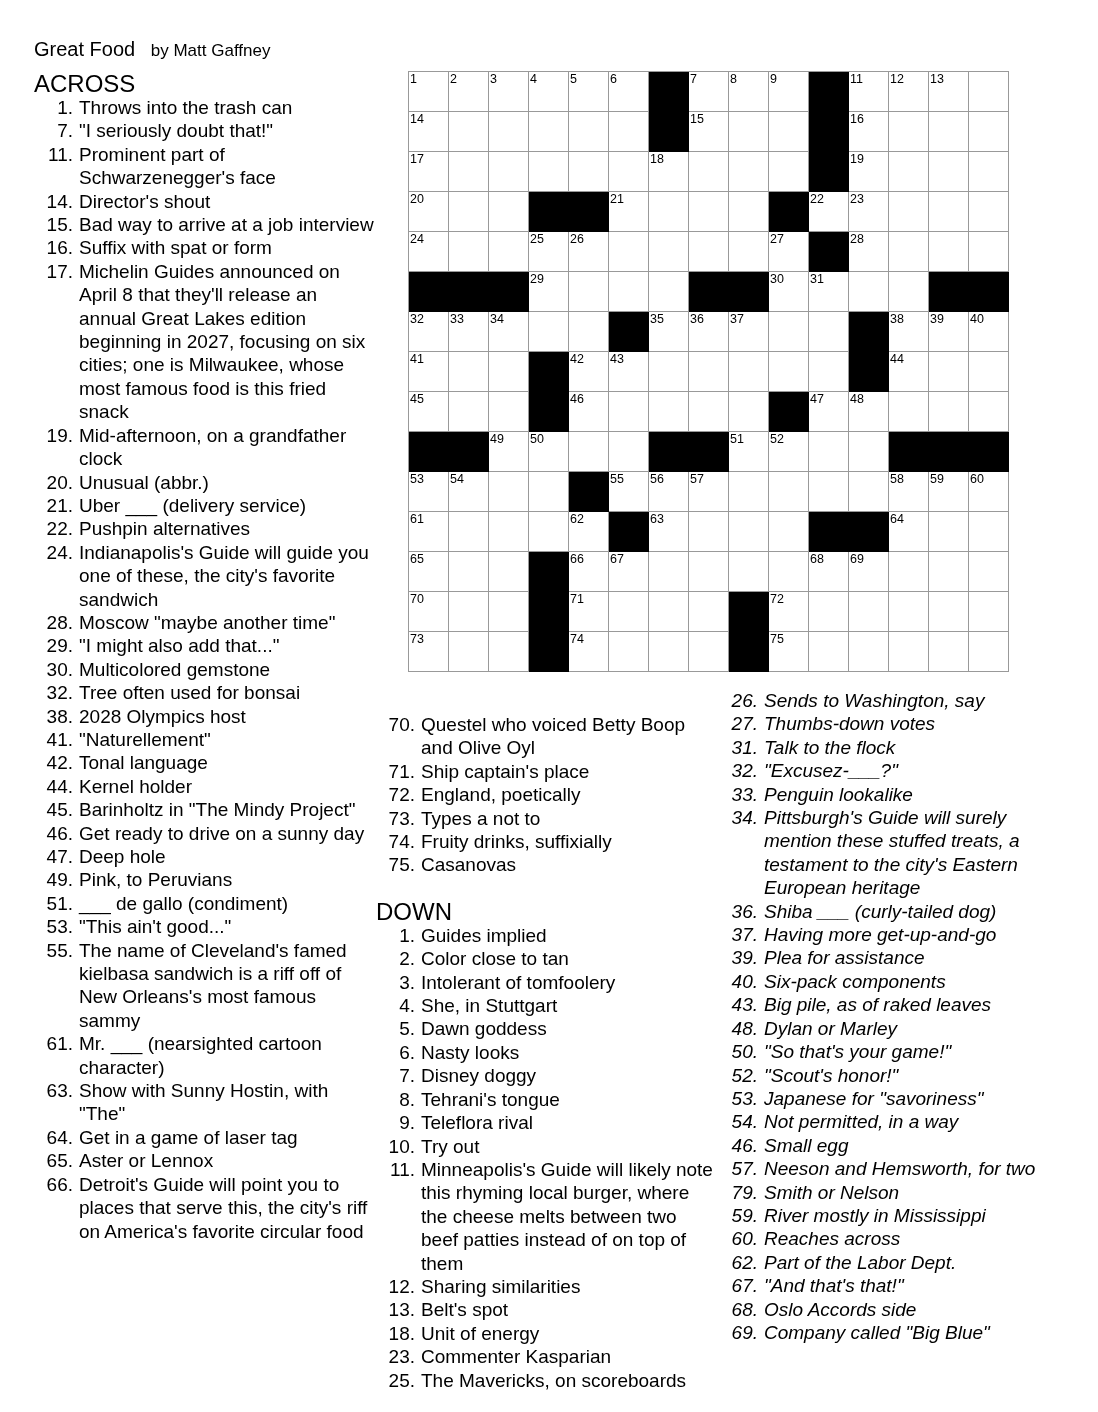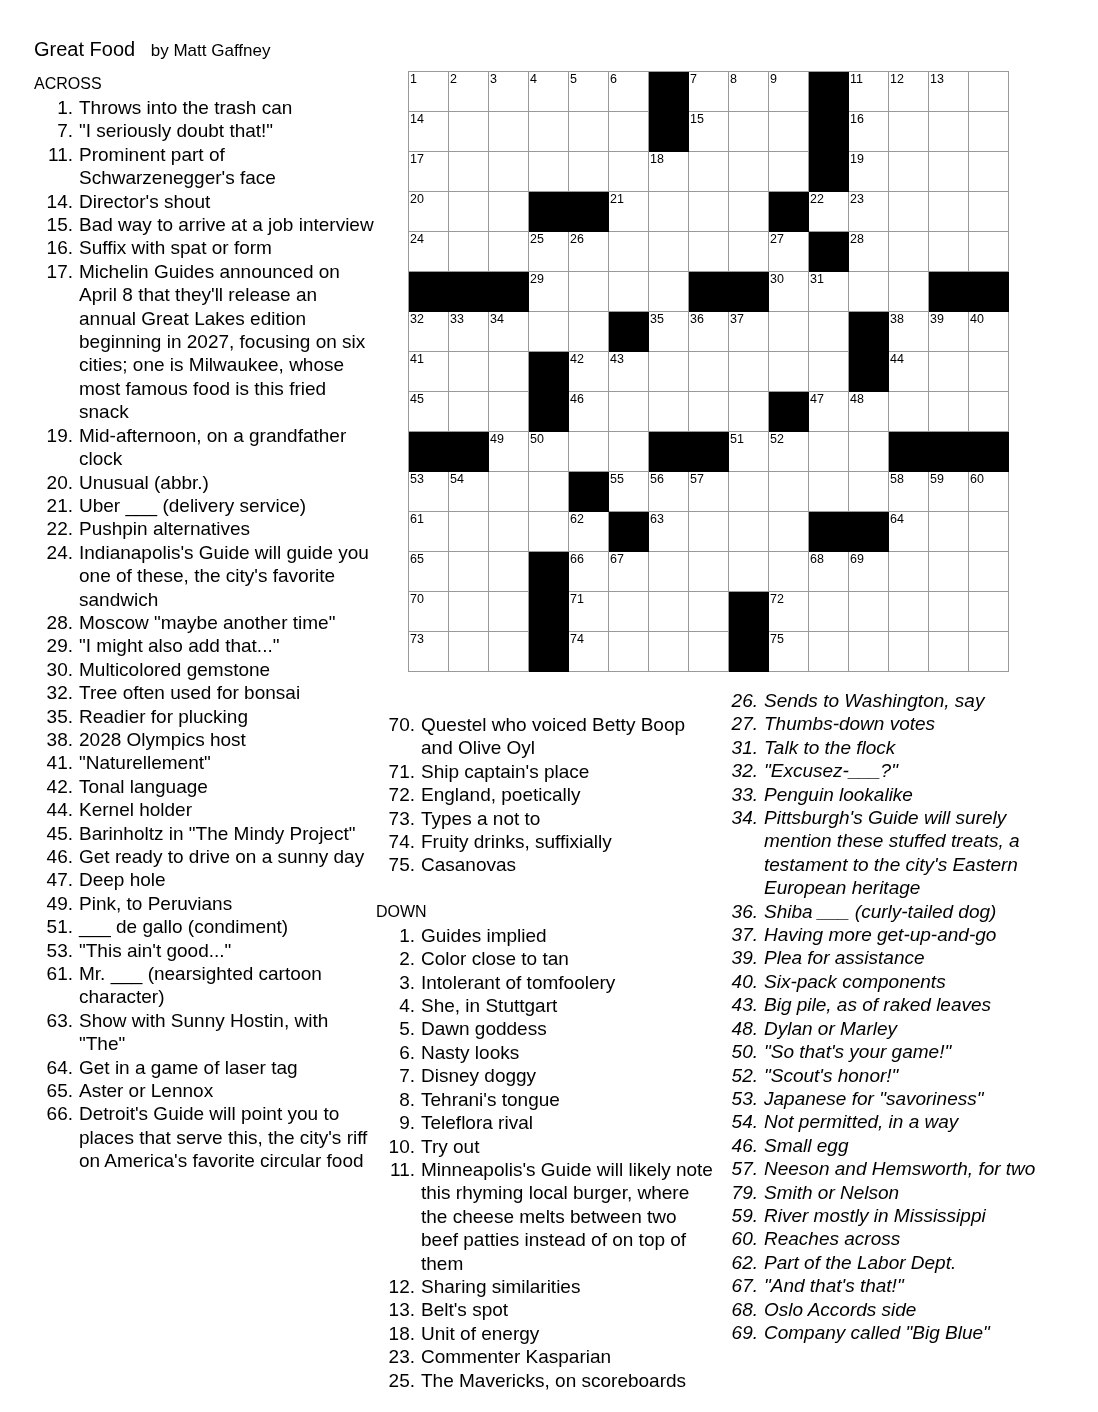--- a/index.html
+++ b/index.html
@@ -1,21 +1,21 @@
 <!DOCTYPE html>
 <html><head>
 <meta charset="utf-8">
 <style>
   html, body { margin:0; padding:0; background:#ffffff; }
   body { width:1098px; height:1412px; position:relative; overflow:hidden;
          font-family:"Liberation Sans", sans-serif; color:#000; }
   .title { position:absolute; left:34px; top:38px; font-size:20px; white-space:nowrap; }
   .byline { font-size:17px; margin-left:10px; }
   .col { position:absolute; font-size:19px; line-height:23.4px; }
-  .heading { font-size:16px; line-height:24px; }
+  .heading { font-size:24px; line-height:24px; }
   .clue { display:flex; }
   .clue .num { flex:0 0 auto; text-align:right; padding-right:6px; }
   .clue .txt { flex:1 1 auto; }
   #colA { left:34px; top:72px; width:340px; }
   #colA .num { width:39px; }
   #colB { left:376px; top:689px; width:340px;margin-top:24px; }
   #colB .num { width:39px; }
   #colC { left:730px; top:689px; width:330px;font-style:italic; }
   #colC .num { width:28px; }
   .spacer { height:23px; }
@@ -96,24 +96,20 @@
       </div>
       <div class="clue">
         <span class="num">30.</span>
         <span class="txt">Multicolored gemstone</span>
       </div>
       <div class="clue">
         <span class="num">32.</span>
         <span class="txt">Tree often used for bonsai</span>
       </div>
       <div class="clue">
-        <span class="num">35.</span>
-        <span class="txt">Readier for plucking</span>
-      </div>
-      <div class="clue">
         <span class="num">38.</span>
         <span class="txt">2028 Olympics host</span>
       </div>
       <div class="clue">
         <span class="num">41.</span>
         <span class="txt">"Naturellement"</span>
       </div>
       <div class="clue">
         <span class="num">42.</span>
         <span class="txt">Tonal language</span>
@@ -138,20 +134,24 @@
         <span class="num">49.</span>
         <span class="txt">Pink, to Peruvians</span>
       </div>
       <div class="clue">
         <span class="num">51.</span>
         <span class="txt">___ de gallo (condiment)</span>
       </div>
       <div class="clue">
         <span class="num">53.</span>
         <span class="txt">"This ain't good..."</span>
+      </div>
+      <div class="clue">
+        <span class="num">55.</span>
+        <span class="txt">The name of Cleveland's famed kielbasa sandwich is a riff off of New Orleans's most famous sammy</span>
       </div>
       <div class="clue">
         <span class="num">61.</span>
         <span class="txt">Mr. ___ (nearsighted cartoon character)</span>
       </div>
       <div class="clue">
         <span class="num">63.</span>
         <span class="txt">Show with Sunny Hostin, with "The"</span>
       </div>
       <div class="clue">

